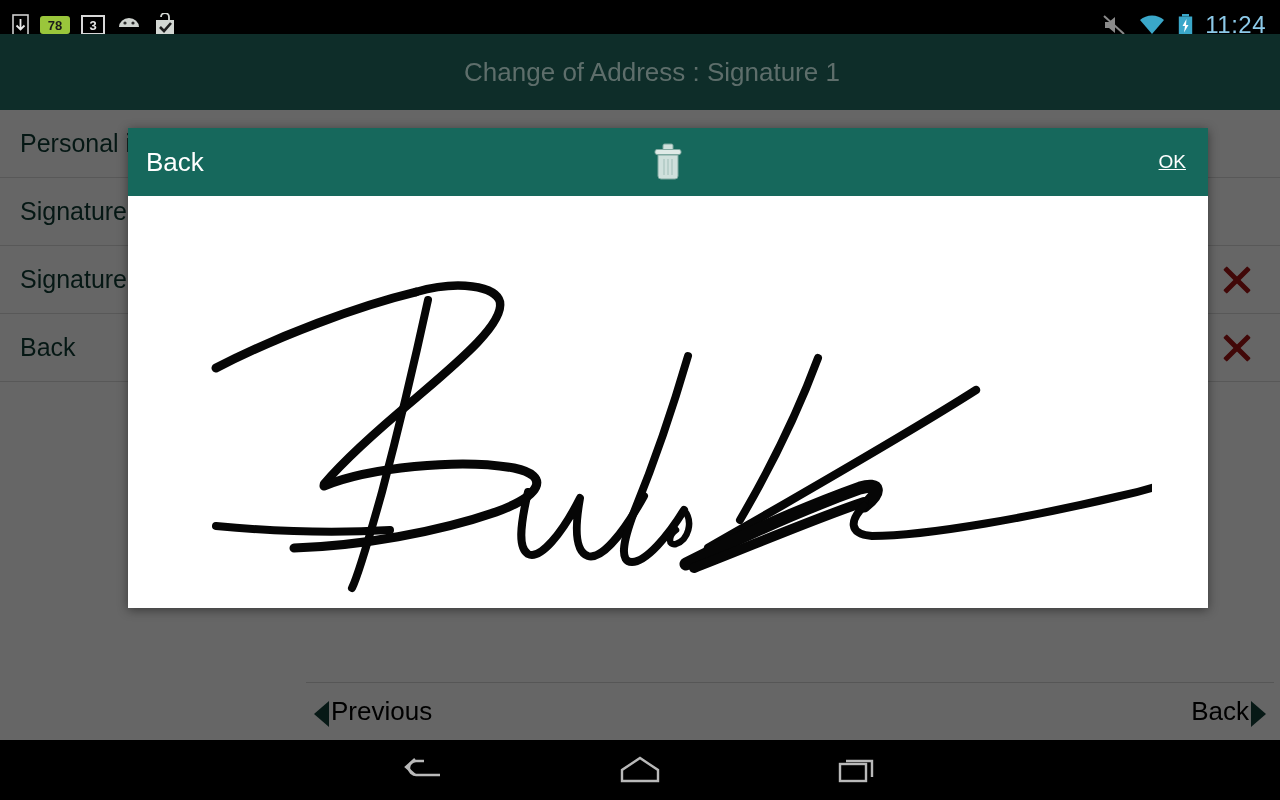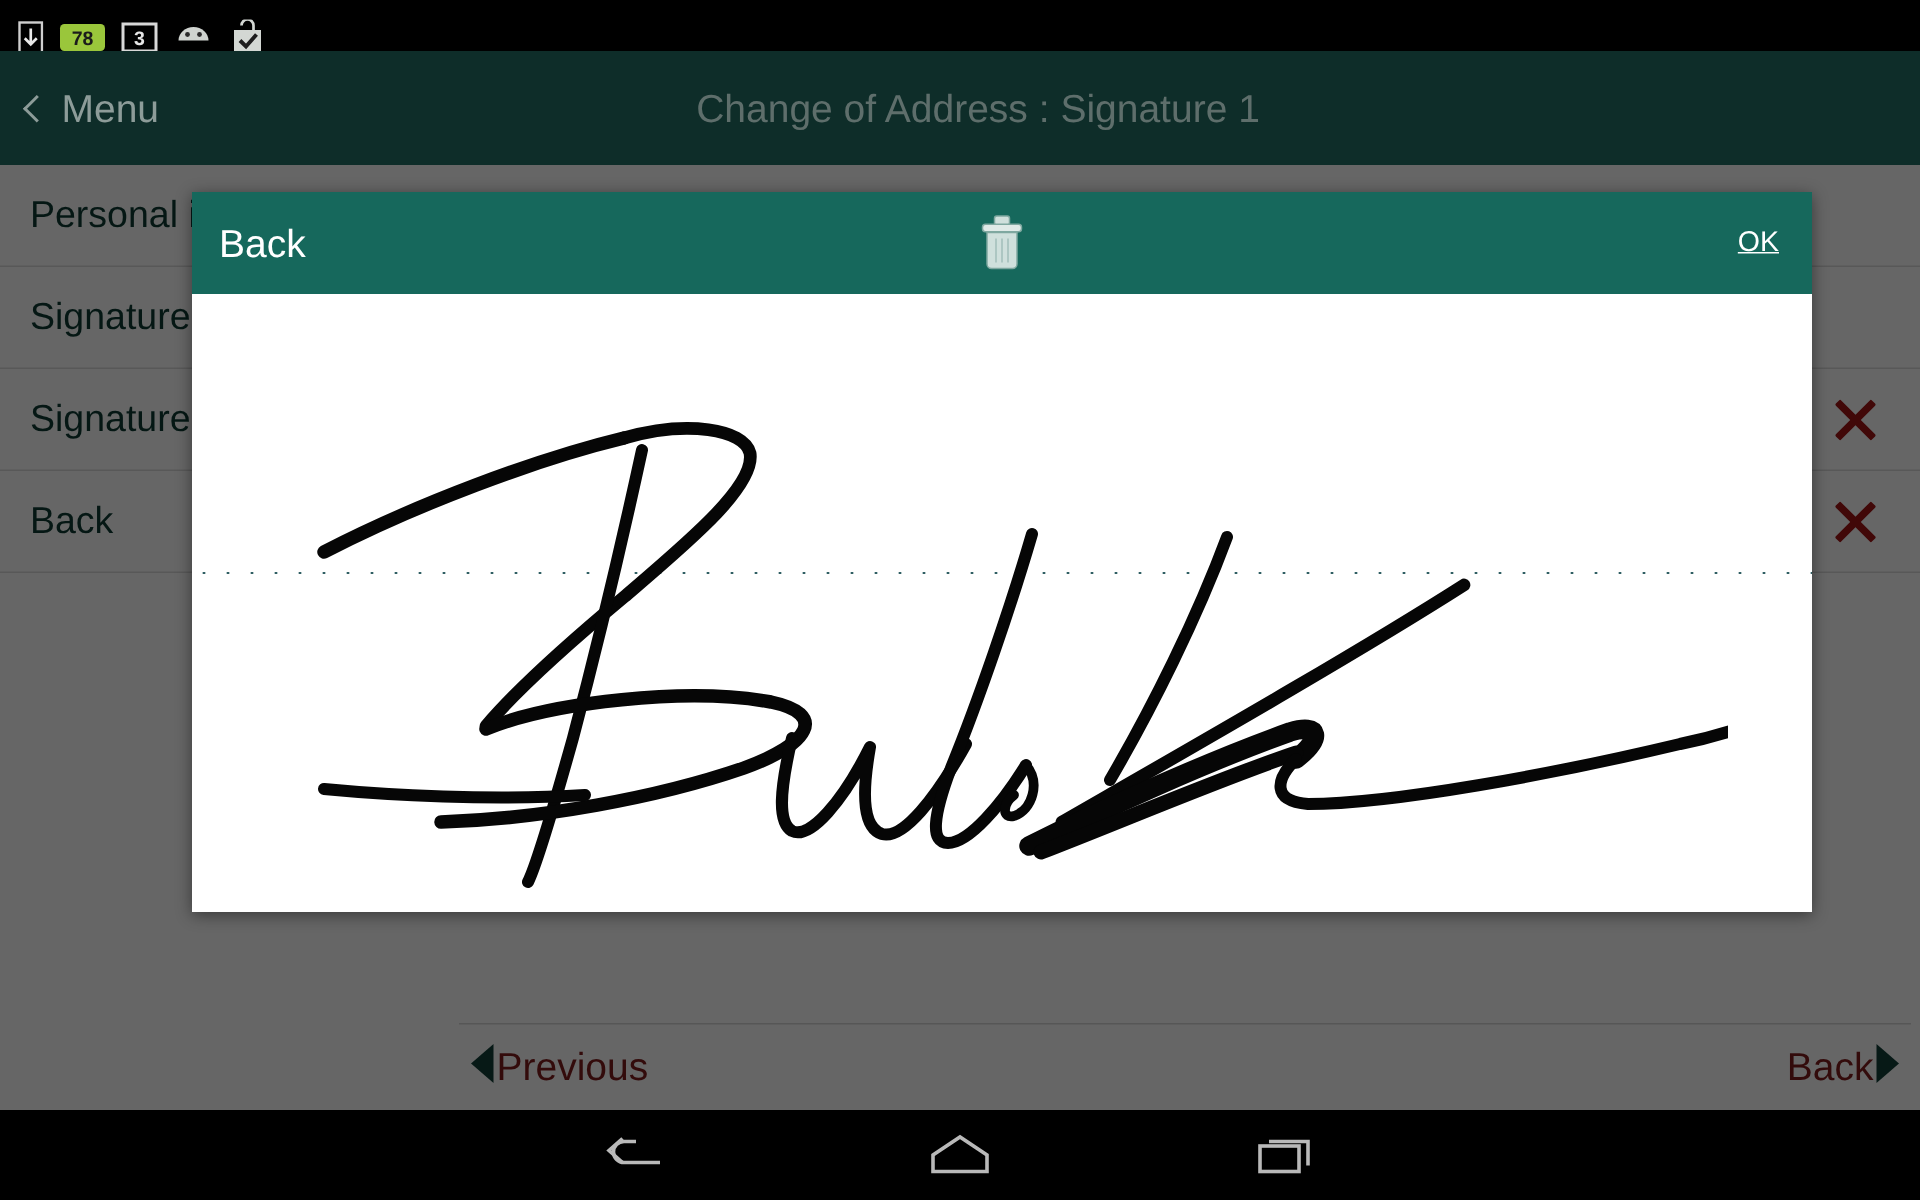--- a/index.html
+++ b/index.html
@@ -60,21 +60,21 @@
   .row-x::before{ transform:translate(-50%,-50%) rotate(45deg); }
   .row-x::after { transform:translate(-50%,-50%) rotate(-45deg); }
 
   
   .footer{
     position:absolute; left:306px; bottom:0; width:968px; height:58px;
     border-top:1px solid #d7d7d7;
     display:flex; align-items:center; justify-content:space-between;
     padding:0 8px;
   }
-  .navbtn{ display:flex; align-items:flex-start; gap:2px; color:#7f1d1d; font-size:26px; }
+  .navbtn{ display:flex; align-items:flex-end; gap:2px; color:#000000; font-size:26px; }
   .arrow-l,.arrow-r{ width:0;height:0; }
   .arrow-l{ border-top:13px solid transparent; border-bottom:13px solid transparent;
             border-right:15px solid #123f38; }
   .arrow-r{ border-top:13px solid transparent; border-bottom:13px solid transparent;
             border-left:15px solid #123f38; }
 
   
   .scrim{
     position:absolute; left:0; top:110px; width:1280px; height:630px;
     background:rgba(0,0,0,.60);
@@ -126,28 +126,39 @@
         <path d="M3 12 a10 9 0 0 1 20 0 Z" fill="#cfd3cf"></path>
         <circle cx="9" cy="8" r="1.6" fill="#2b2b2b"></circle>
         <circle cx="17" cy="8" r="1.6" fill="#2b2b2b"></circle>
       </svg>
       <svg width="24" height="24">
         <path d="M3 7 h18 v15 h-18 Z" fill="#d3d7d3"></path>
         <path d="M8 4 a4 4 0 0 1 8 0 v3" fill="none" stroke="#d3d7d3" stroke-width="1.8"></path>
         <path d="M7 14 l4 4 l7 -8" fill="none" stroke="#1d1d1d" stroke-width="2.6"></path>
       </svg>
     </div>
+    <div class="sb-right">
+      <svg width="24" height="22">
+        <path d="M3 8 h4 l6 -5 v16 l-6 -5 H3 Z" fill="#8a8a8a"></path>
+        <path d="M2 2 L22 20" stroke="#8a8a8a" stroke-width="2"></path>
+      </svg>
+      <svg width="28" height="22">
+        <path d="M14 20 L2 6 a18 18 0 0 1 24 0 Z" fill="#3aa7c9"></path>
+      </svg>
+      <svg width="15" height="23">
+        <rect x="4" y="0" width="7" height="2.5" fill="#3aa7c9"></rect>
+        <rect x="0.8" y="2.5" width="13.4" height="20" fill="#3aa7c9"></rect>
+        <path d="M8.5 5 L4.5 12 H7 L6 18.5 L10.5 11 H8 Z" fill="#ffffff"></path>
+      </svg>
+      <span class="sb-clock">11:24</span>
+    </div>
   </div>
 
   <div class="titlebar">
     <div class="title-text">Change of Address : Signature 1</div>
-    <div class="menu-btn">
-      <span class="chev-back"></span>
-      <span>Menu</span>
-    </div>
   </div>
 
   <div class="page">
     <div class="formlist">
 
       <div class="row">
         <span class="row-label">Personal i</span>
       </div>
 
       <div class="row">

